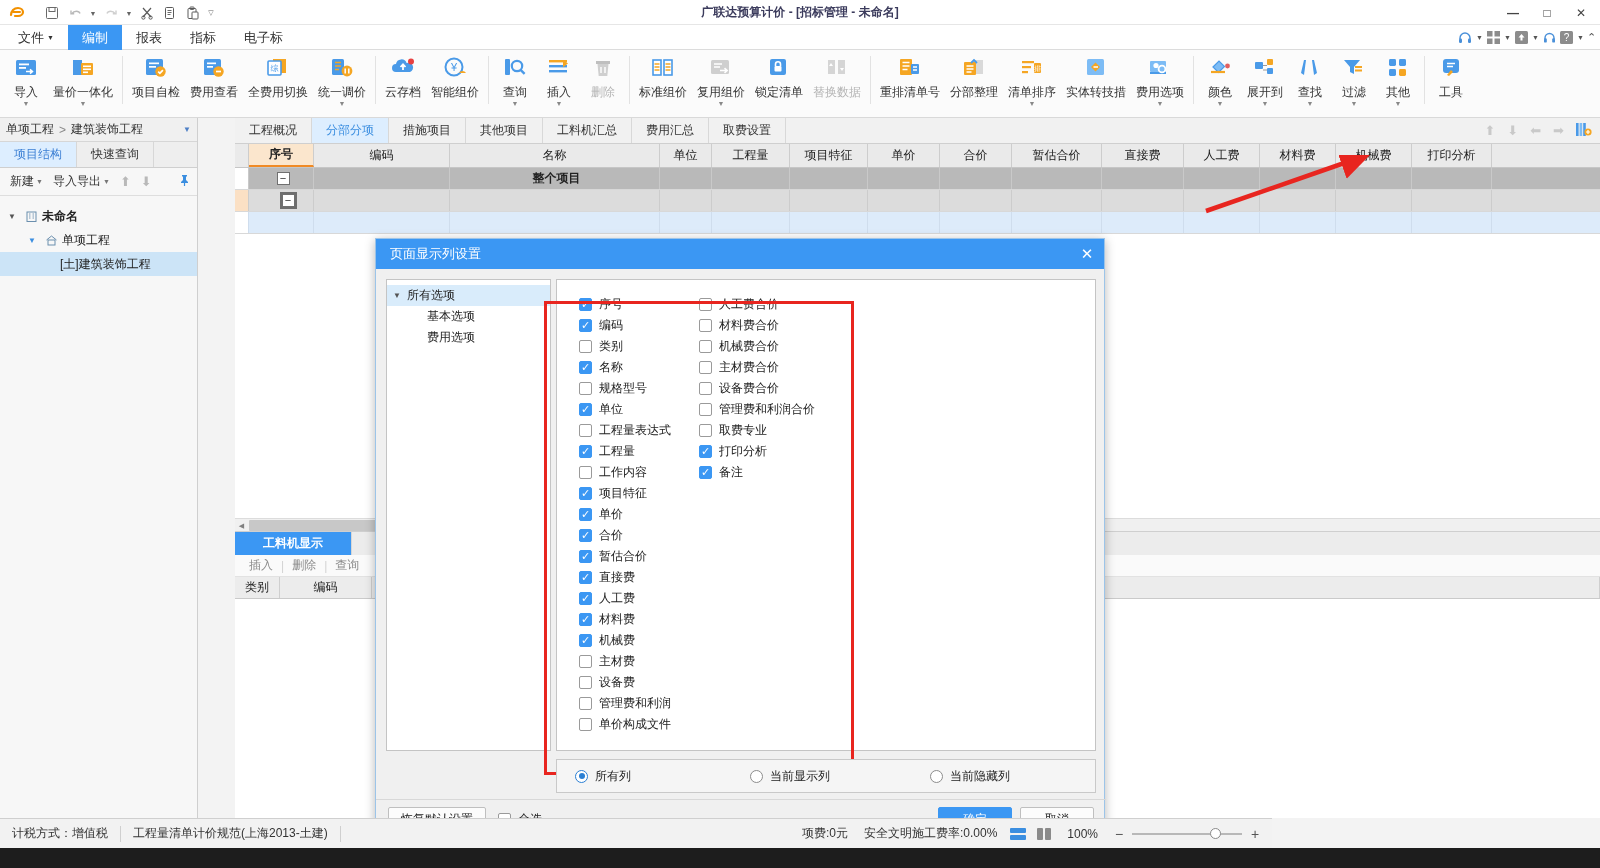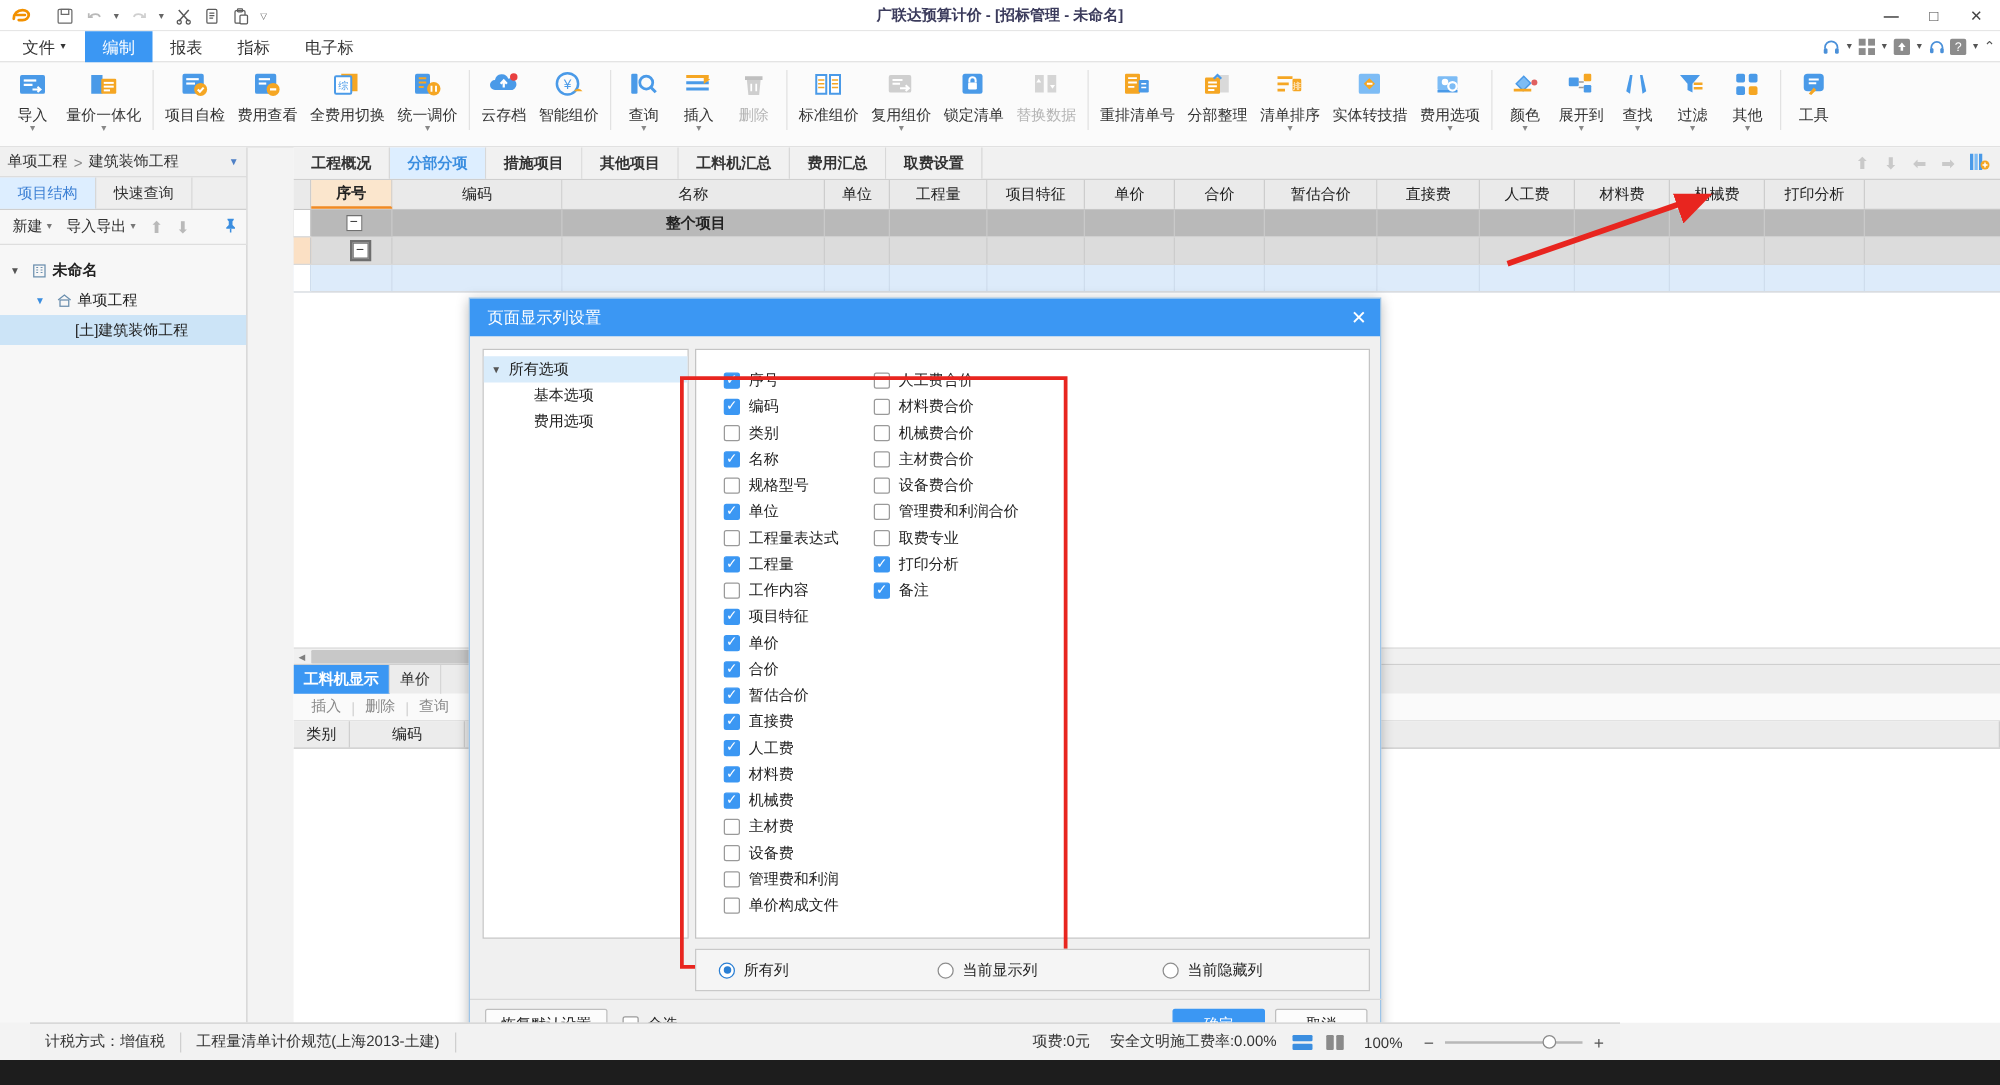--- a/index.html
+++ b/index.html
@@ -87,21 +87,21 @@
   .tnode .tw { width:14px; font-size:8px; color:#555; }
   .tnode .ti { width:18px; display:flex; align-items:center; justify-content:center; }
   .tnode.lvl2 { padding-left:28px; }
   .tnode.lvl3 { padding-left:58px; }
   .tnode.sel { background:#cce4f7; }
   .tnode .tl { margin-left:2px; }
   .tnode.bold .tl { font-weight:bold; }
 
   
   .main { position:absolute; left:235px; top:118px; width:1365px; height:700px; background:#ffffff; }
-  .m-tabs { height:26px; background:#f1f1f1; display:flex; align-items:stretch; border-bottom:1px solid #cfcfcf; position:relative;font-weight:bold; }
+  .m-tabs { height:26px; background:#f1f1f1; display:flex; align-items:stretch; border-bottom:1px solid #cfcfcf; position:relative; }
   .m-tab {
     padding:0 14px; display:flex; align-items:center; font-size:12px; color:#333;
     border-right:1px solid #d8d8d8; cursor:pointer; background:#f1f1f1;
   }
   .m-tab.active { background:#ddeeff; color:#3b8ee0; }
   .m-tabs-right { margin-left:auto; display:flex; align-items:center; gap:12px; padding-right:8px; }
   .mtr-ic { color:#c9c9c9; font-size:13px; cursor:pointer; }
 
   .grid-head { height:24px; display:flex; background:#eaeaea; border-bottom:1px solid #c6c6c6; }
   .gh-cell {
@@ -123,33 +123,33 @@
     color:#333; cursor:pointer;
   }
   .expander.boxed { outline:2px solid #6e6e6e; }
 
   .hscroll { position:absolute; left:0; top:400px; width:1365px; height:13px; background:#f0f0f0; border-top:1px solid #dcdcdc;}
   .hs-arrow { width:13px; height:13px; display:flex; align-items:center; justify-content:center; font-size:7px; color:#808080; cursor:pointer;}
   .hs-thumb { position:absolute; left:14px; top:1px; height:11px; width:180px; background:#c8c8c8; border-radius:1px; cursor:pointer;}
 
   .bottompanel { position:absolute; left:0; top:413px; width:1365px; height:287px; background:#ffffff; border-top:1px solid #cfcfcf; }
   .bp-tabs { height:23px; display:flex; background:#ececec; }
-  .bp-tab { padding:0 8px; display:flex; align-items:center; font-size:12px; border-right:1px solid #d6d6d6; cursor:pointer; color:#333;}
+  .bp-tab { padding:0 28px; display:flex; align-items:center; font-size:12px; border-right:1px solid #d6d6d6; cursor:pointer; color:#333;}
   .bp-tab.active { background:#3b97f3; color:#fff; font-weight:bold; }
   .bp-toolbar { height:22px; display:flex; align-items:center; padding-left:6px; background:#fafafa; border-bottom:1px solid #e2e2e2; }
   .bp-tb { font-size:12px; color:#8a8a8a; padding:0 8px; cursor:pointer;}
   .bp-tb-sep { color:#d2d2d2; }
   .bp-grid-head { height:22px; display:flex; background:#ececec; border-bottom:1px solid #cacaca;}
   .bpgh { display:flex; align-items:center; justify-content:center; border-right:1px solid #cfcfcf; font-size:12px;}
 
   
   .statusbar {
     position:absolute; left:0; top:818px; width:1272px; height:30px;
     background:#f2f2f2; border-top:1px solid #cfcfcf;
-    display:flex; align-items:center; font-size:12px; color:#333;margin-left:24px;
+    display:flex; align-items:center; font-size:12px; color:#333;
   }
   .sb-item { padding:0 12px; display:flex; align-items:center; }
   .sb-sep { width:1px; height:16px; background:#cfcfcf; }
   .sb-right { margin-left:auto; display:flex; align-items:center; padding-right:10px; gap:8px; }
   .sb-ic { cursor:pointer; display:flex; align-items:center; }
   .zoom-wrap { display:flex; align-items:center; gap:6px; }
   .zoom-minus, .zoom-plus { font-size:14px; color:#555; cursor:pointer; width:14px; text-align:center; }
   .zoom-track { width:110px; height:2px; background:#b8b8b8; position:relative; cursor:pointer;}
   .zoom-knob { position:absolute; left:78px; top:-5px; width:11px; height:11px; border-radius:50%; background:#fff; border:1.5px solid #8a8a8a; }
   .taskbar { position:absolute; left:0; top:848px; width:1600px; height:20px; background:#1d1d1d; }

